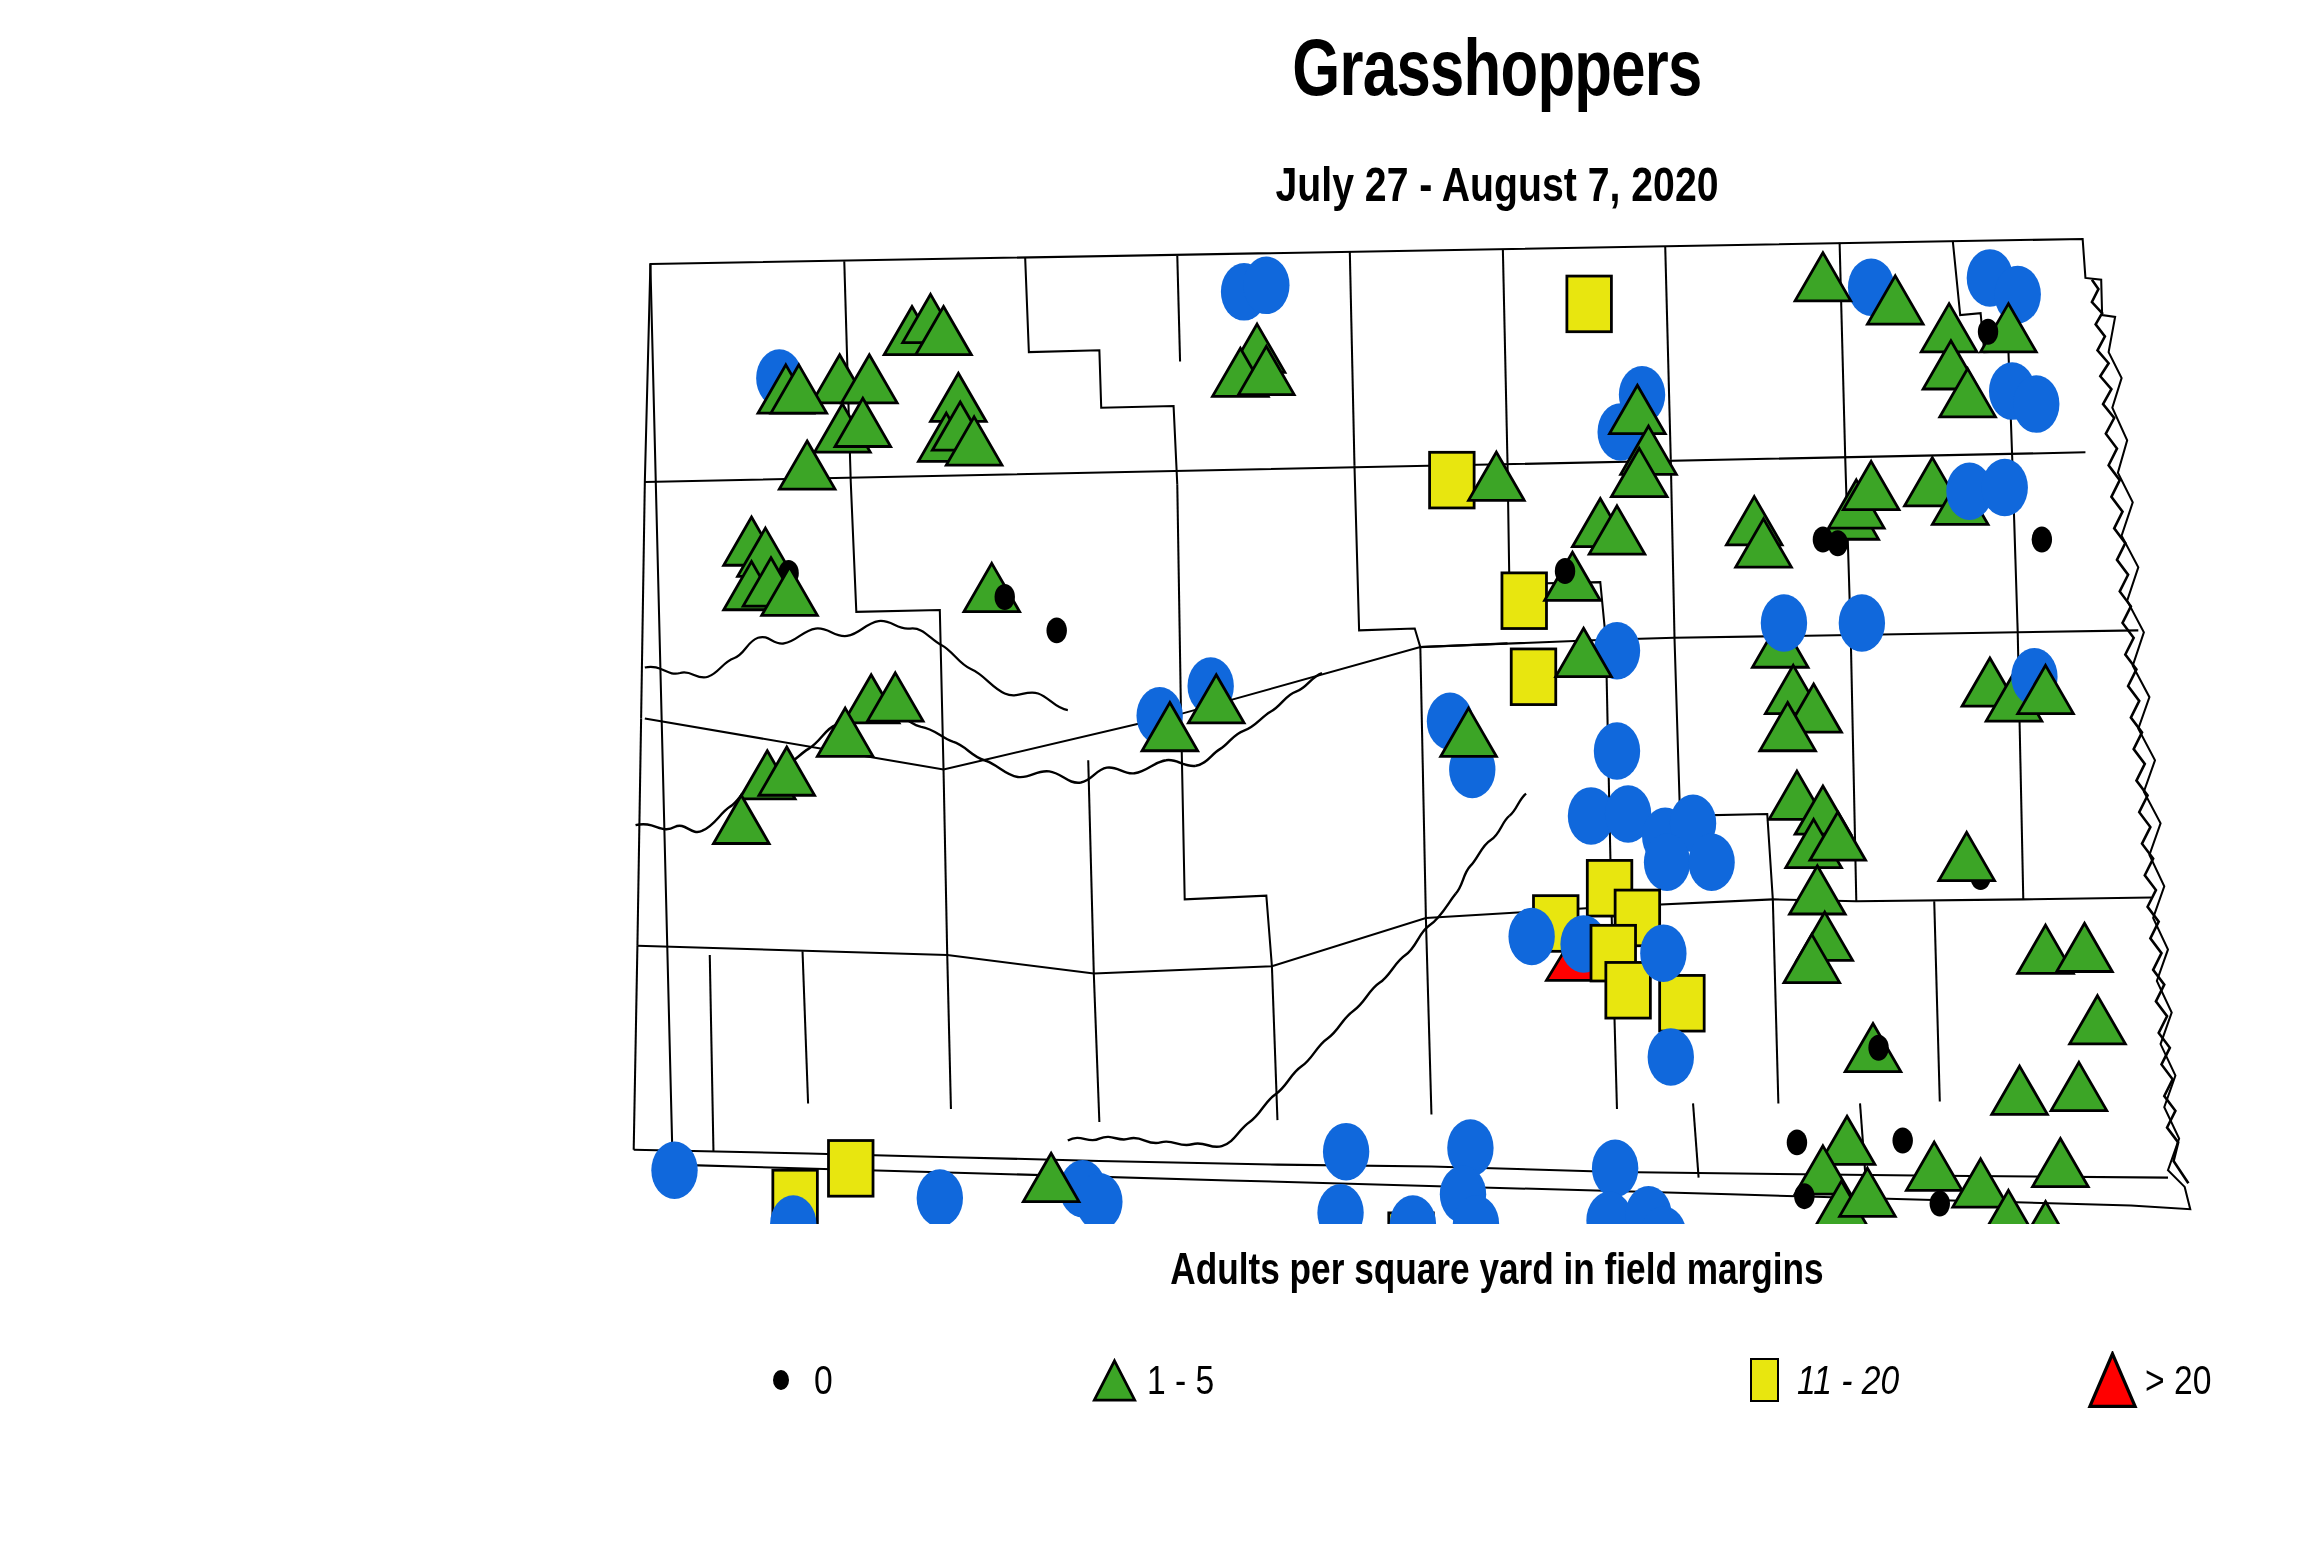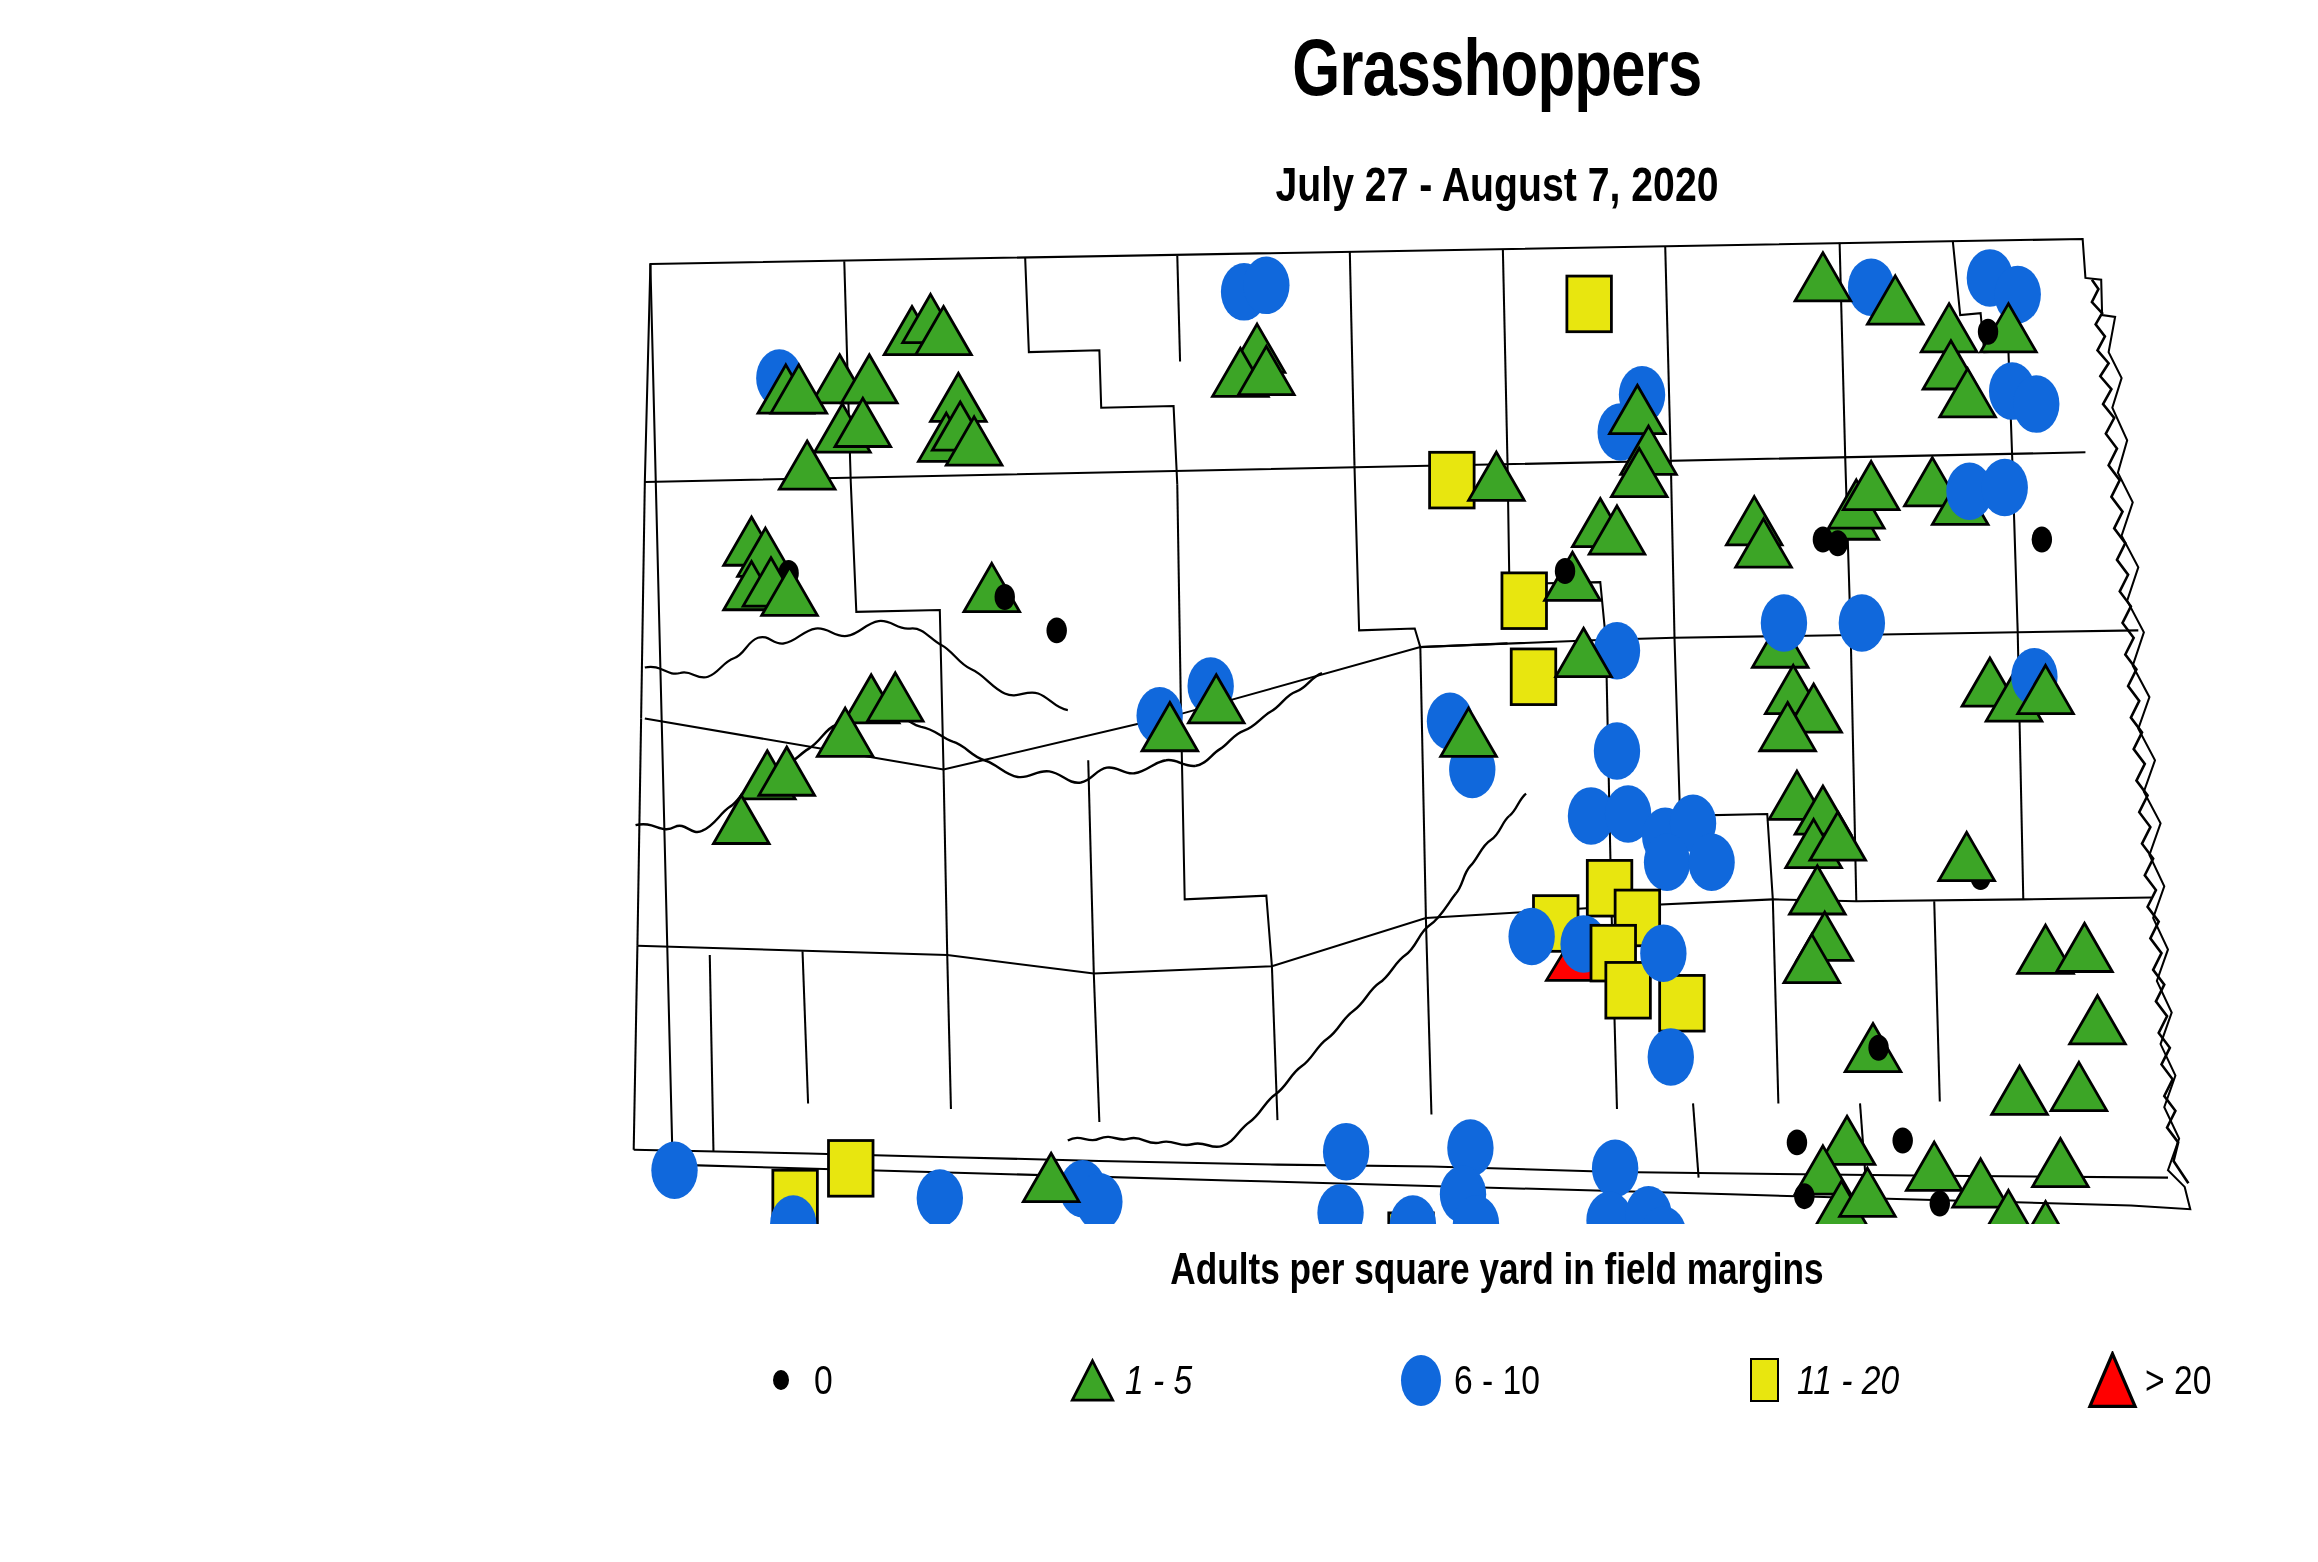--- a/index.html
+++ b/index.html
@@ -447,35 +447,27 @@
 
   <div class="legend-title">Adults per square yard in field margins</div>
 
   <div id="legend-row">
     <div class="legend-item" style="left:0px;">
       <span class="legend-sym">
         <span class="sym-dot"></span>
       </span>
       <span class="legend-label">0</span>
     </div>
-    <div class="legend-item" style="left:311px;font-style:italic;">
+    <div class="legend-item" style="left:333px;">
       <span class="legend-sym">
         <svg width="45" height="45" viewBox="0 0 96 98">
             <polygon points="48,6 92,92 4,92" fill="#3ca526" stroke="#000" stroke-width="6"></polygon>
           </svg>
       </span>
       <span class="legend-label">1 - 5</span>
-    </div>
-    <div class="legend-item" style="left:640px;">
-      <span class="legend-sym">
-        <svg width="42" height="53" viewBox="0 0 90 114">
-            <ellipse cx="45" cy="57" rx="43" ry="55" fill="#1068dc"></ellipse>
-          </svg>
-      </span>
-      <span class="legend-label">6 - 10</span>
     </div>
     <div class="legend-item" style="left:983px;font-style:italic;">
       <span class="legend-sym">
         <span class="sym-sq"></span>
       </span>
       <span class="legend-label">11 - 20</span>
     </div>
     <div class="legend-item" style="left:1331px;">
       <span class="legend-sym">
         <svg width="51" height="59" viewBox="0 0 110 128">

